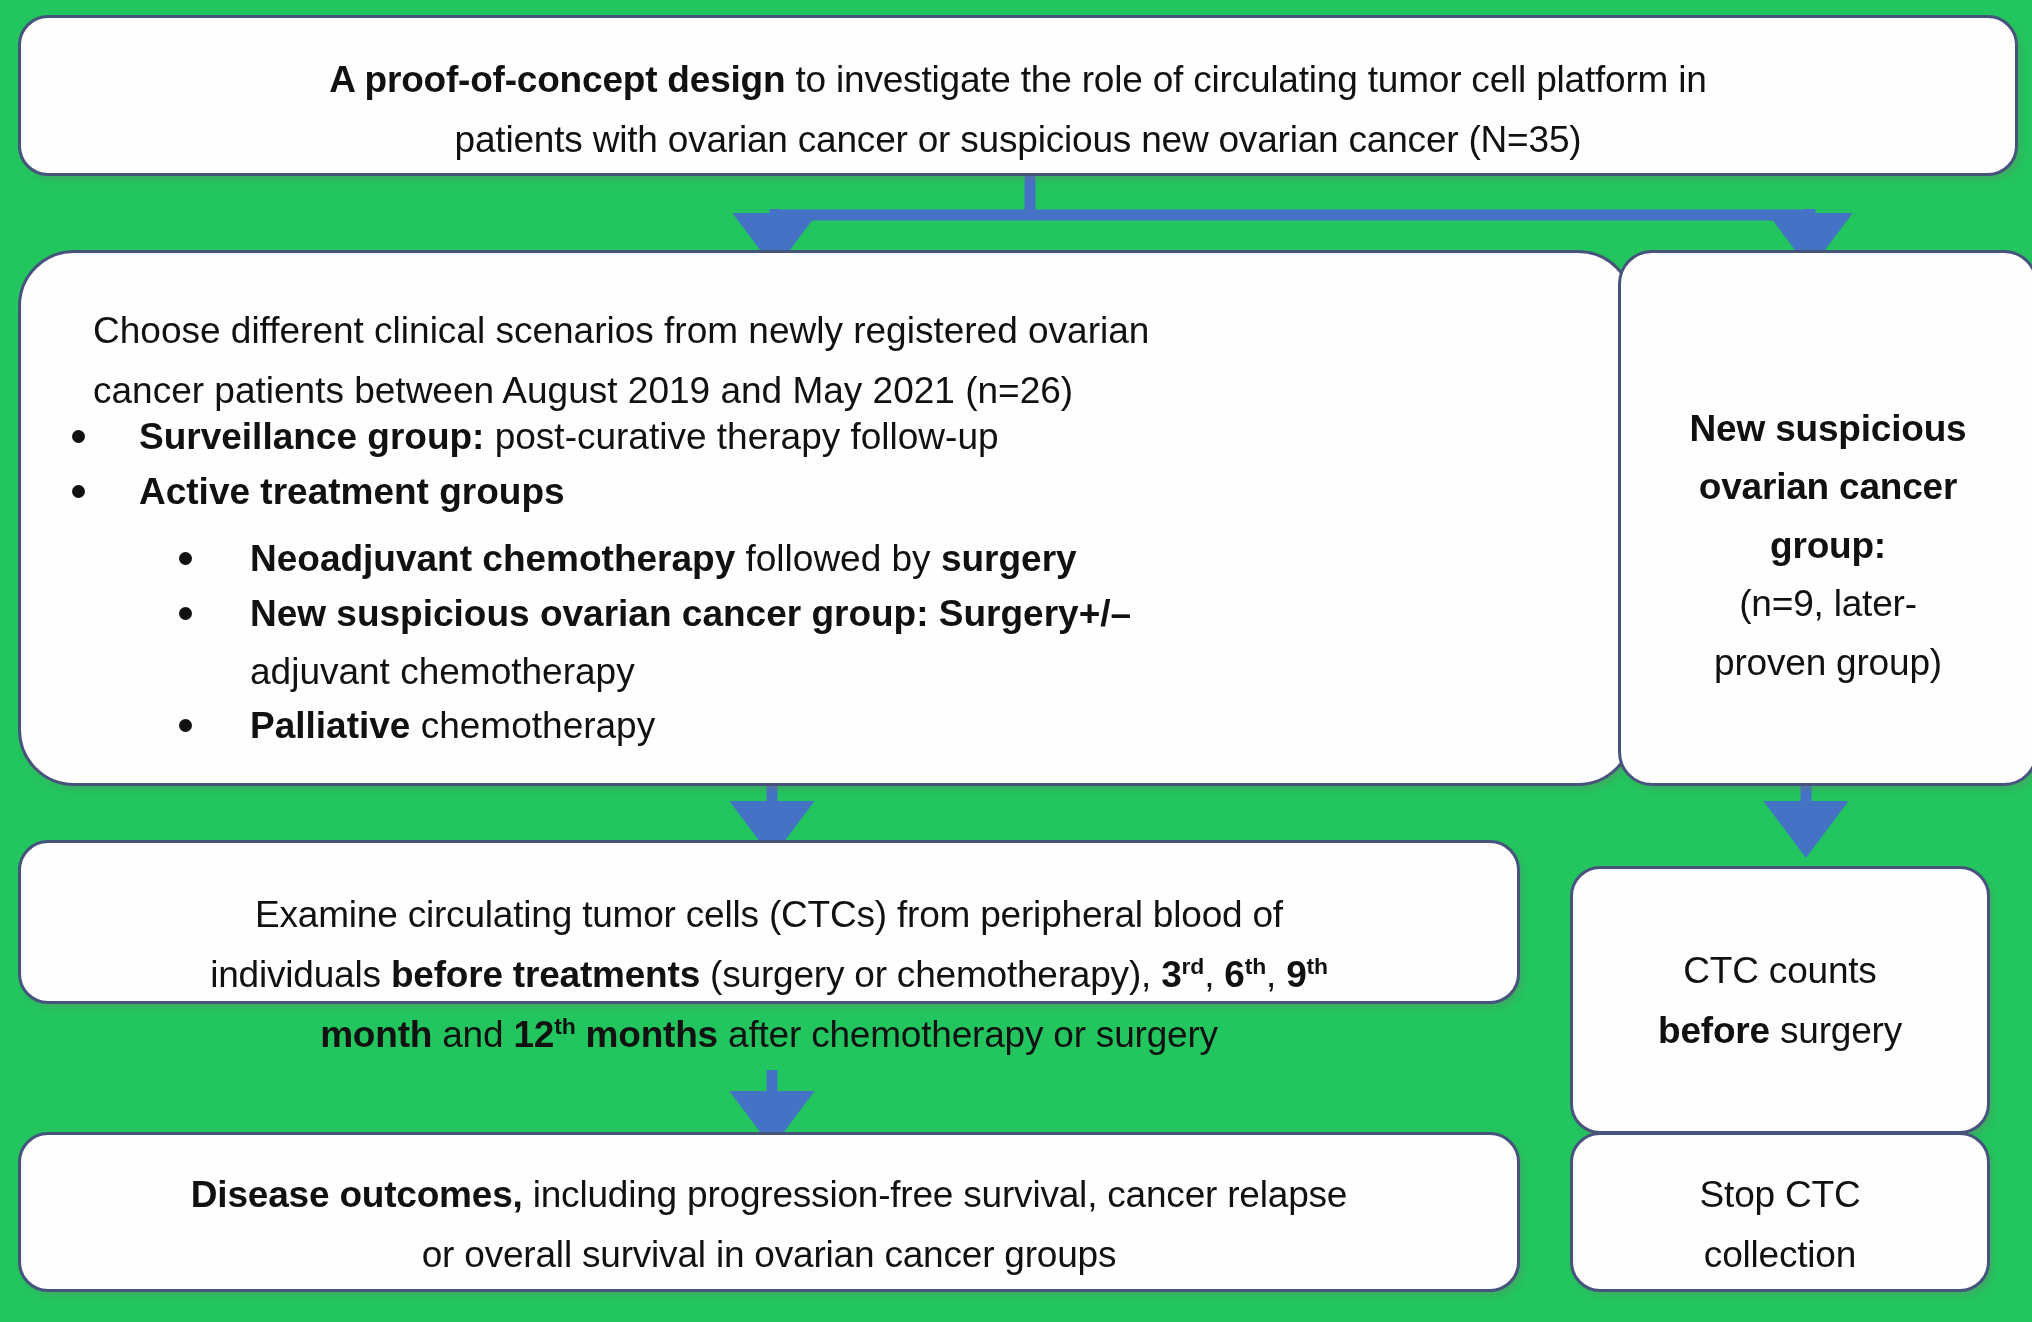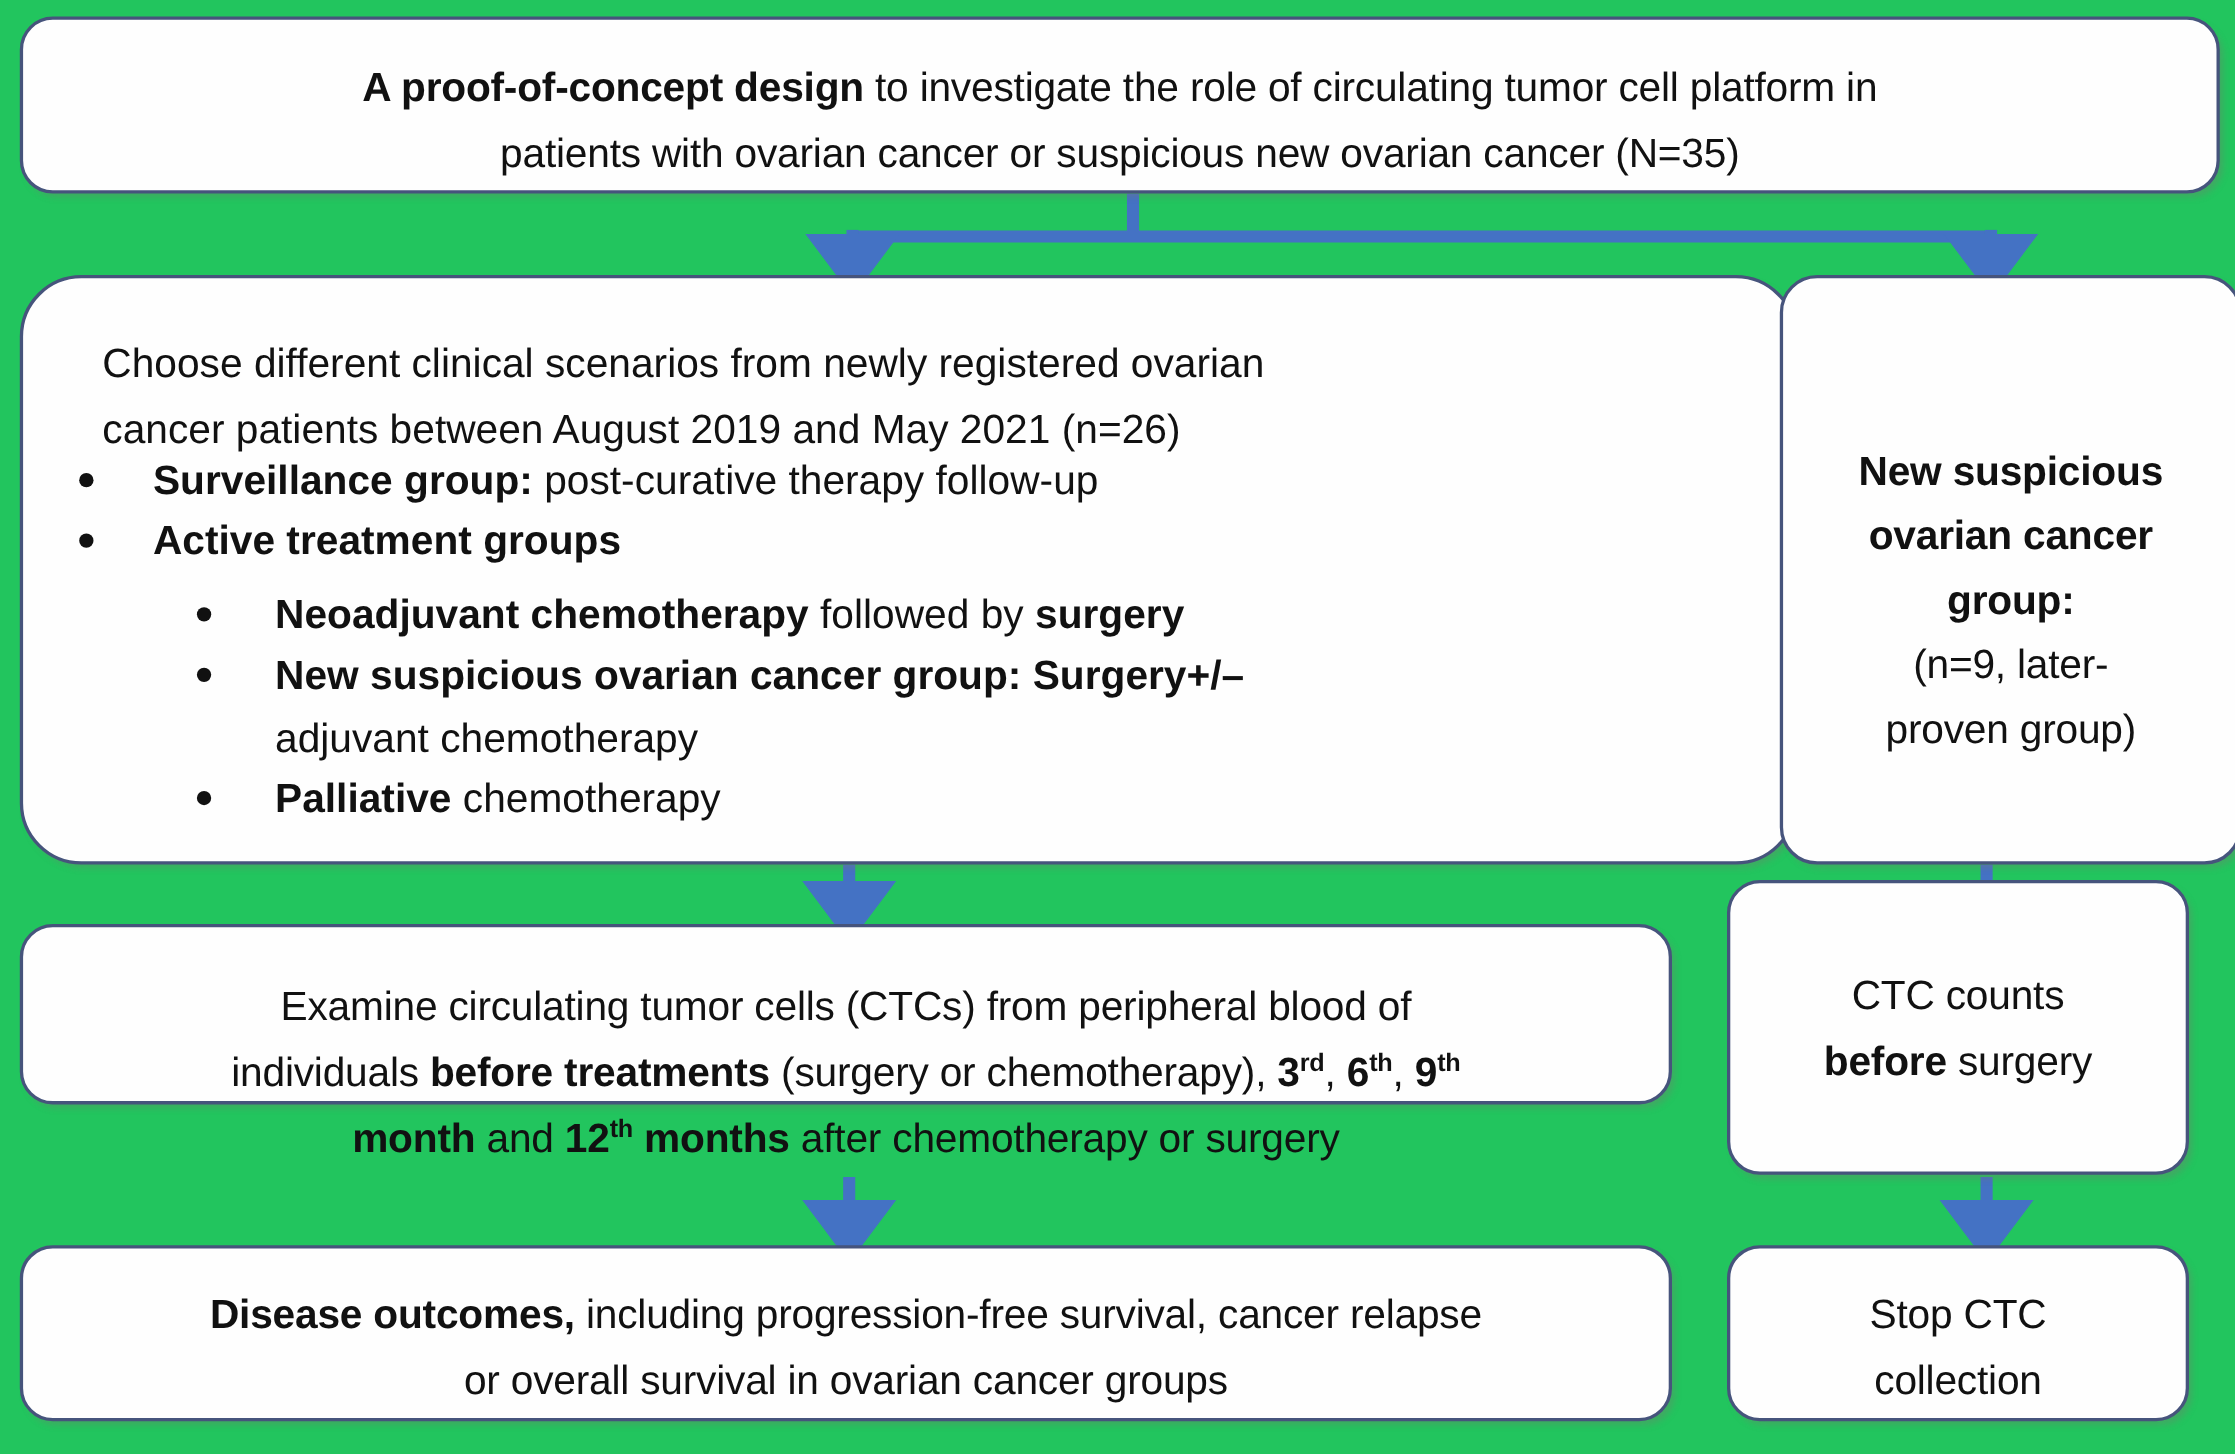--- a/index.html
+++ b/index.html
@@ -178,21 +178,21 @@
   </div>
 
   <div class="fbox r-sm" style="left:18px; top:840px; width:1502px; height:164px;">
     <div class="boxtext" style="top:42px;">
       <span>Examine circulating tumor cells (CTCs) from peripheral blood of</span><br>
       <span><span>individuals </span><b>before treatments</b><span> (surgery or chemotherapy), </span><b>3</b><b><sup>rd</sup></b><span>, </span><b>6</b><b><sup>th</sup></b><span>, </span><b>9</b><b><sup>th</sup></b></span><br>
       <span><b>month</b><span> and </span><b>12</b><b><sup>th</sup></b><b> months</b><span> after chemotherapy or surgery</span></span>
     </div>
   </div>
 
-  <div class="fbox r-sm" style="left:1570px; top:800px; width:420px; height:268px;">
+  <div class="fbox r-sm" style="left:1570px; top:866px; width:420px; height:268px;">
     <div class="boxtext" style="top:72px;">
       <span>CTC counts</span><br>
       <span><b>before</b><span> surgery</span></span>
     </div>
   </div>
 
   <div class="fbox r-sm" style="left:1570px; top:1132px; width:420px; height:160px;">
     <div class="boxtext" style="top:30px;">
       <span>Stop CTC</span><br>
       <span>collection</span>

